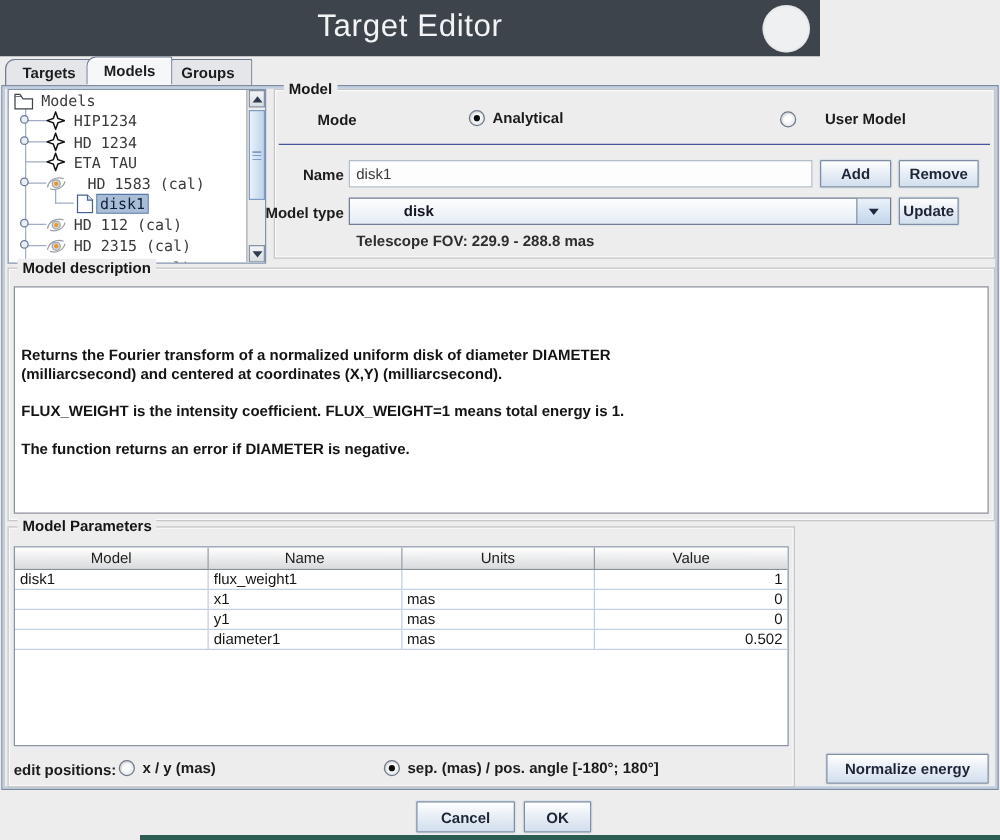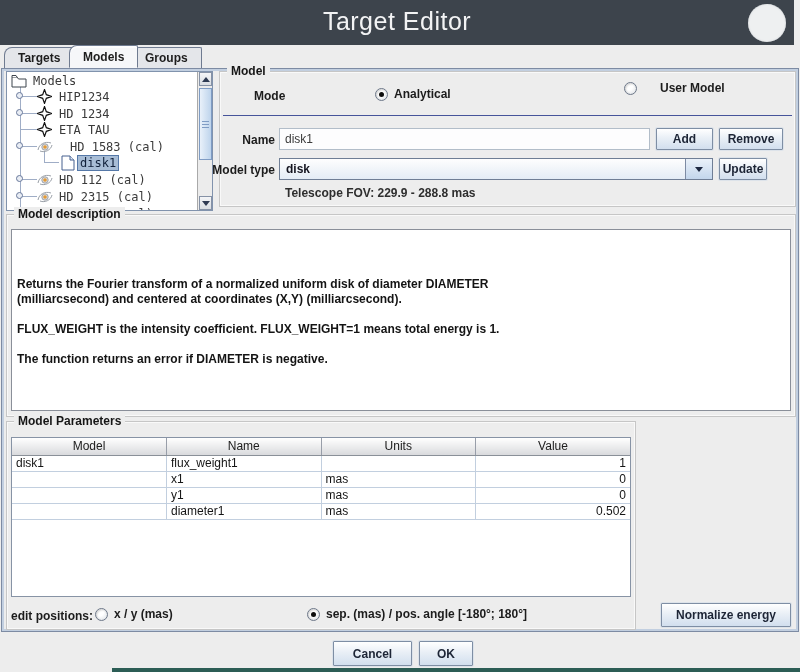--- a/index.html
+++ b/index.html
@@ -1,21 +1,21 @@
 <!DOCTYPE html>
 <html><head>
 <meta charset="utf-8">
 <style>
   * { margin:0; padding:0; box-sizing:border-box; }
   html,body { width:800px; height:672px; background:#ededed; }
   body { font-family:"Liberation Sans", sans-serif; }
   .window { position:relative; width:800px; height:672px; background:#ededed; overflow:hidden; }
 
   
-  .titlebar { position:absolute; left:0; top:0; width:794px; height:45px; background:#3d444c; }
+  .titlebar { position:absolute; left:0; top:0; width:656px; height:45px; background:#3d444c; }
   .titlebar .title { position:absolute; left:0; right:0; top:7px; text-align:center;
     color:#f2f3f4; font-size:25px; font-weight:400; letter-spacing:.5px; }
   .titlebar .circle { position:absolute; right:8px; top:4px; width:38px; height:38px;
     border-radius:50%; background:#eef0f1; box-shadow:inset 0 0 2px #c8ccd0; }
 
   
   .tabbar { position:absolute; left:0; top:45px; height:23px; width:800px; }
   .tab { position:absolute; top:2px; height:21px; padding:0 13px; display:flex; align-items:center;
     font-size:12px; font-weight:bold; color:#1d1d1d; background:#e4e6ea;
     border:1px solid #6f7b90; border-bottom:none; border-radius:8px 2px 0 0; }
@@ -259,38 +259,38 @@
 
     <div class="tpanel model-panel">
       <span class="ptitle">Model</span>
 
       <span class="bold-label" style="left:34px; top:17px;">Mode</span>
 
       <span class="radio-group" style="left:155px; top:15px;">
         <span class="radio checked"></span>
         <span class="radio-label">Analytical</span>
       </span>
-      <span class="radio-group" style="left:404px; top:9px;gap:23px;">
+      <span class="radio-group" style="left:404px; top:16px;gap:23px;">
         <span class="radio"></span>
         <span class="radio-label">User Model</span>
       </span>
 
       <div class="separator" style="left:3px; right:3px; top:43px;"></div>
 
       <span class="bold-label" style="left:0; top:61px; width:55px; text-align:right;">Name</span>
       <input class="text-field" style="left: 59px; top: 56px; width: 371px; height: 22px;" value="disk1">
       <div class="btn" style="left:436px; top:56px; width:57px; height:22px;">
         <span>Add</span>
       </div>
       <div class="btn" style="left:499px; top:56px; width:64px; height:22px;">
         <span>Remove</span>
       </div>
 
       <span class="bold-label" style="left:-10px; top:91px; width:65px; text-align:right;">Model type</span>
-      <div class="combo" style="left:59px; top:86px; width:434px; height:22px;">
+      <div class="combo" style="left:59px; top:86px; width:434px; height:22px;padding-left:37px;">
         <span class="cval">disk</span>
         <span class="cbtn">
             <span class="arr-dn"></span>
           </span>
       </div>
       <div class="btn" style="left:499px; top:86px; width:48px; height:22px;">
         <span>Update</span>
       </div>
 
       <span class="bold-label" style="left:65px; top:114px; color:#2e2e2e;">Telescope FOV: 229.9 - 288.8 mas</span>

